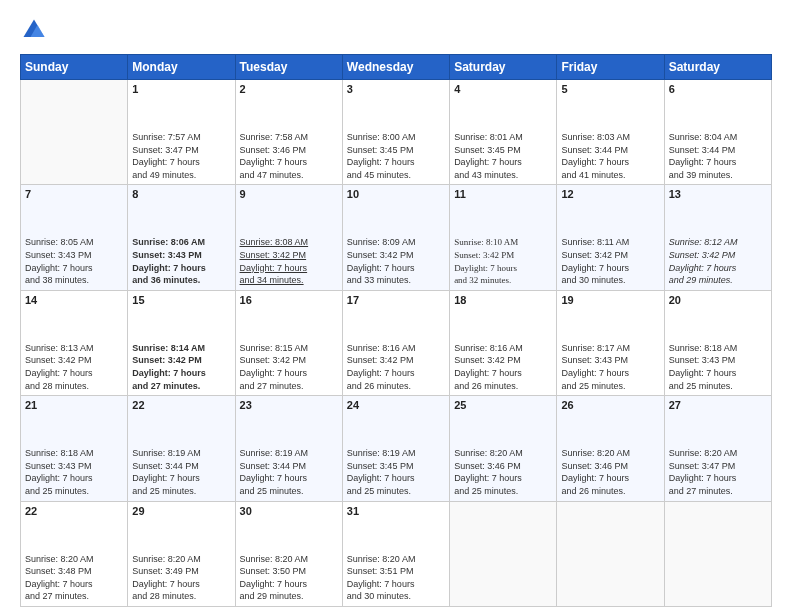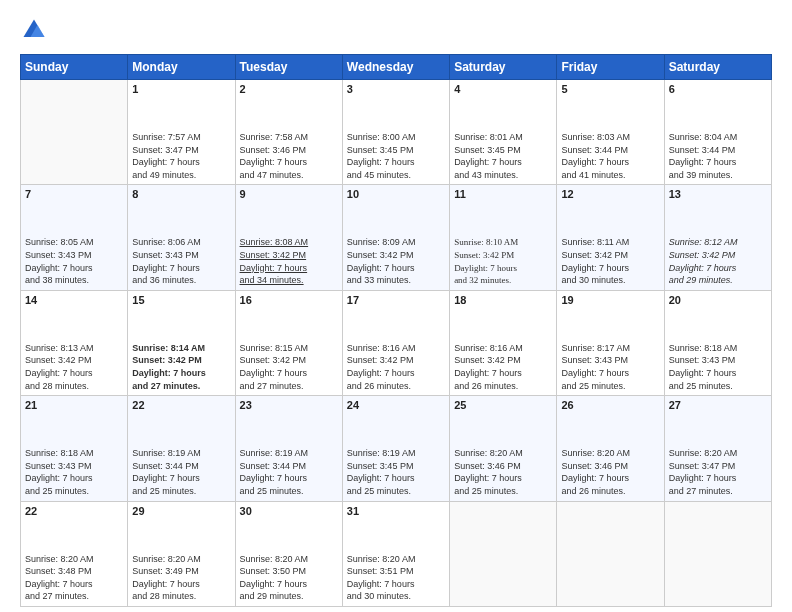--- a/index.html
+++ b/index.html
@@ -190,21 +190,21 @@
         <tr class="row-alt">
           <td>
             <span class="day-num">7</span>
             <div class="day-info" style="white-space: pre-line;">Sunrise: 8:05 AM
 Sunset: 3:43 PM
 Daylight: 7 hours
 and 38 minutes.</div>
           </td>
           <td>
             <span class="day-num">8</span>
-            <div class="day-info" style="white-space: pre-line;">Sunrise: 8:06 AM
+            <div class="day-info" style="white-space: pre-line; font-weight: bold;">Sunrise: 8:06 AM
 Sunset: 3:43 PM
 Daylight: 7 hours
 and 36 minutes.</div>
           </td>
           <td>
             <span class="day-num">9</span>
             <div class="day-info" style="white-space: pre-line; text-decoration: underline;">Sunrise: 8:08 AM
 Sunset: 3:42 PM
 Daylight: 7 hours
 and 34 minutes.</div>

